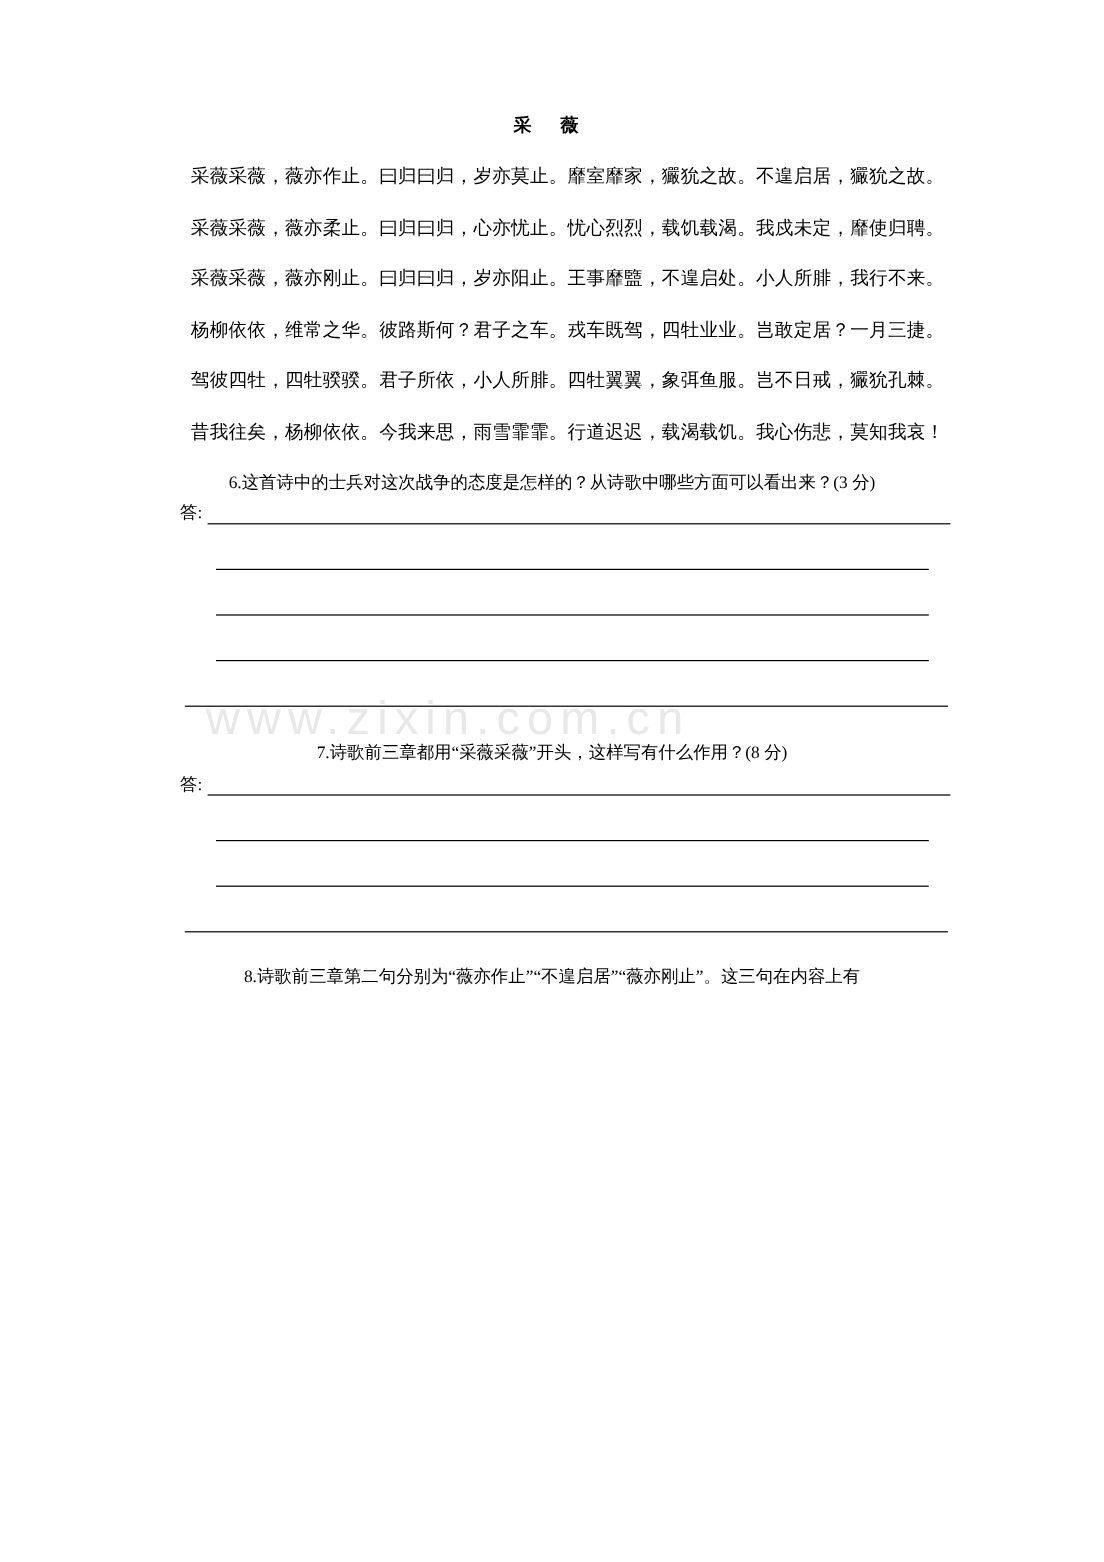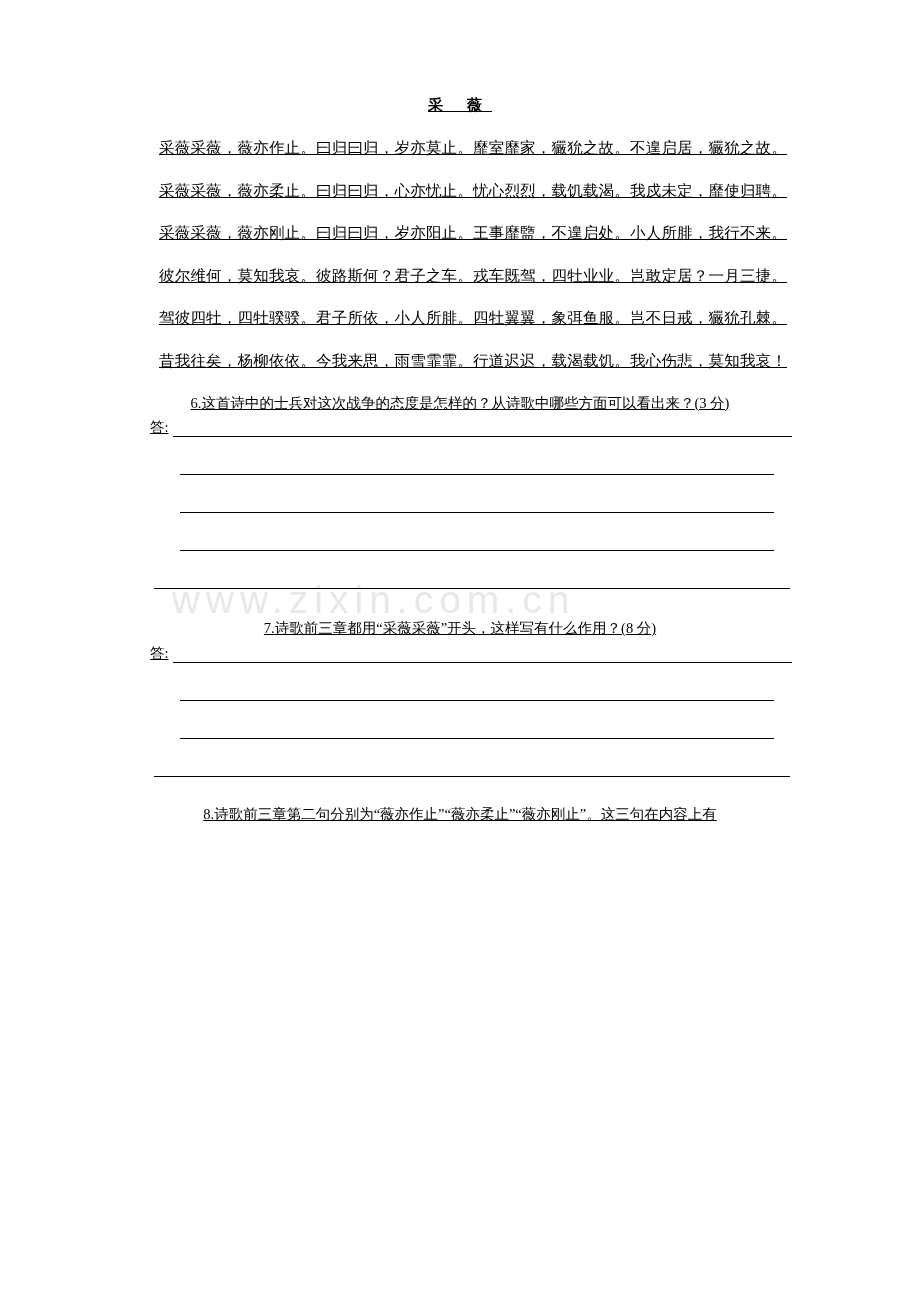--- a/index.html
+++ b/index.html
@@ -33,21 +33,20 @@
     letter-spacing: 6px;
     color: #e8e8e8;
     z-index: 0;
     pointer-events: none;
     user-select: none;
     white-space: nowrap;
   }
   .content {
     position: relative;
     z-index: 2;
-    text-decoration: underline;
   }
   .poem-title {
     text-align: center;
     font-family: "Liberation Sans", sans-serif;
     font-size: 15px;
     font-weight: bold;
     letter-spacing: 10px;
     margin: 0 0 14px 0;
     line-height: 1.2;
   }
@@ -108,21 +107,21 @@
 
   <div class="watermark">www.zixin.com.cn</div>
 
   <div class="content">
 
     <div class="poem-title">采 薇</div>
 
     <p class="stanza">采薇采薇，薇亦作止。曰归曰归，岁亦莫止。靡室靡家，玁狁之故。不遑启居，玁狁之故。</p>
     <p class="stanza">采薇采薇，薇亦柔止。曰归曰归，心亦忧止。忧心烈烈，载饥载渴。我戍未定，靡使归聘。</p>
     <p class="stanza">采薇采薇，薇亦刚止。曰归曰归，岁亦阳止。王事靡盬，不遑启处。小人所腓，我行不来。</p>
-    <p class="stanza">彼尔维何，莫知我哀。彼路斯何？君子之车。戎车既驾，四牡业业。岂敢定居？一月三捷。</p>
+    <p class="stanza">杨柳依依，维常之华。彼路斯何？君子之车。戎车既驾，四牡业业。岂敢定居？一月三捷。</p>
     <p class="stanza">驾彼四牡，四牡骙骙。君子所依，小人所腓。四牡翼翼，象弭鱼服。岂不日戒，玁狁孔棘。</p>
     <p class="stanza">昔我往矣，杨柳依依。今我来思，雨雪霏霏。行道迟迟，载渴载饥。我心伤悲，莫知我哀！</p>
 
     <div class="q-block">
       <p class="q-text"><span>6.</span><span>这首诗中的士兵对这次战争的态度是怎样的？从诗歌中哪些方面可以看出来？(3 分)</span></p>
       <div class="ans-row">
         <span class="ans-label">答:</span>
         <span class="rule"></span>
       </div>
       <div class="rule-line"></div>
@@ -136,17 +135,17 @@
       <div class="ans-row">
         <span class="ans-label">答:</span>
         <span class="rule"></span>
       </div>
       <div class="rule-line"></div>
       <div class="rule-line"></div>
       <div class="rule-line full"></div>
     </div>
 
     <div class="q-block q8">
-      <p class="q-text"><span>8.</span><span>诗歌前三章第二句分别为“薇亦作止”“薇亦柔止”“薇亦刚止”。这三句在内容上有</span></p>
+      <p class="q-text"><span>8.</span><span>诗歌前三章第二句分别为“薇亦作止”“不遑启居”“薇亦刚止”。这三句在内容上有</span></p>
     </div>
 
   </div>
 </div>
 
 </body></html>

